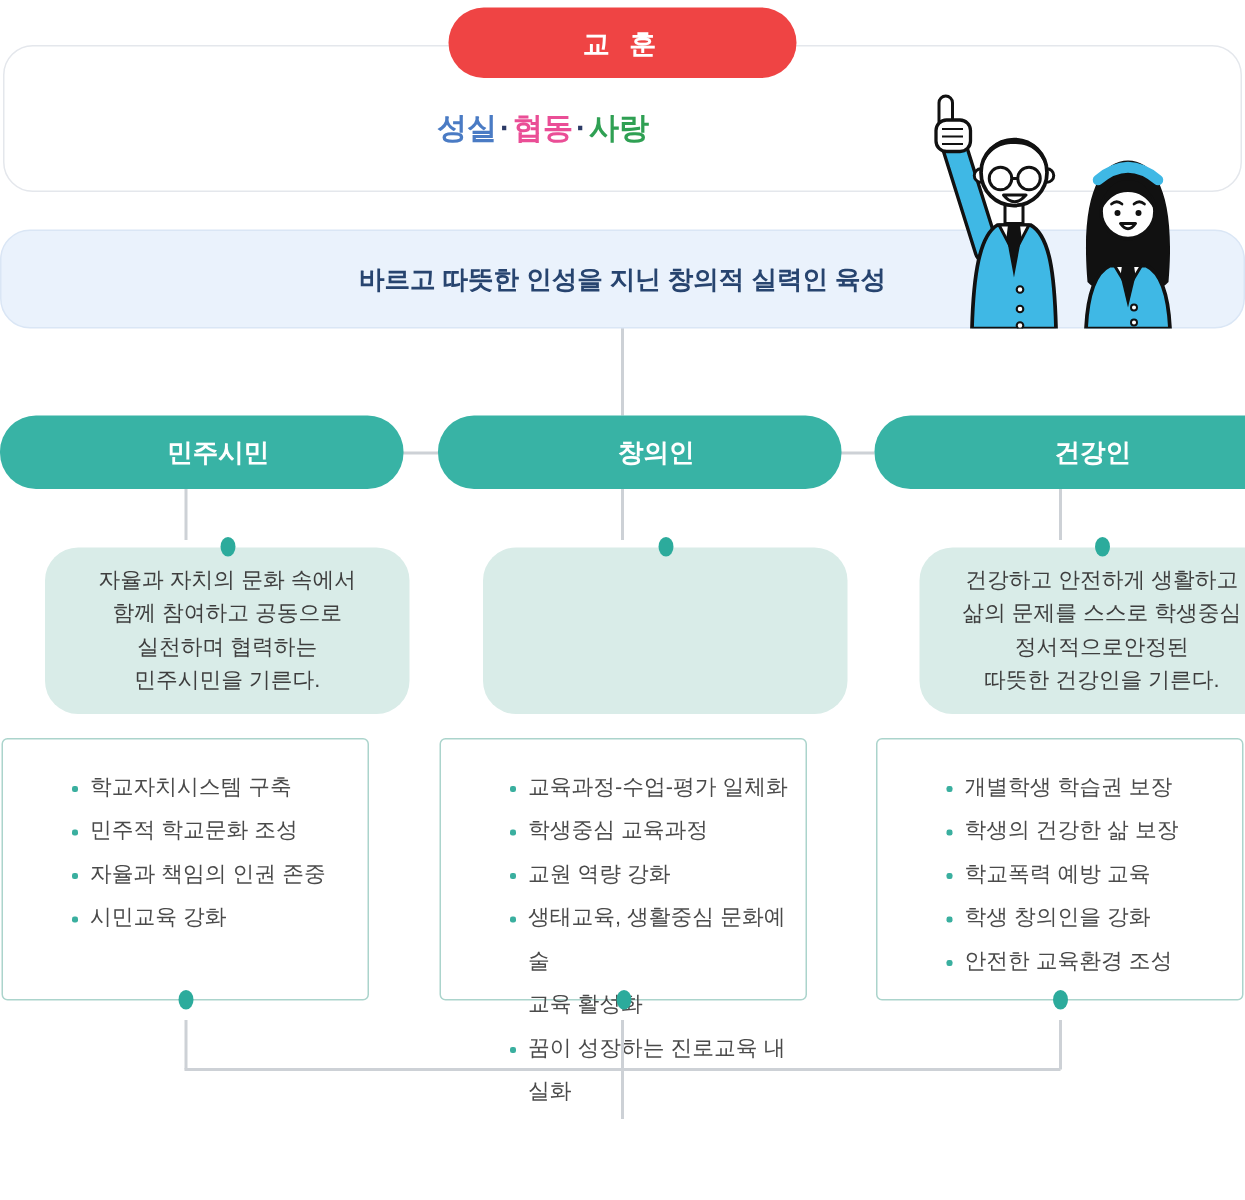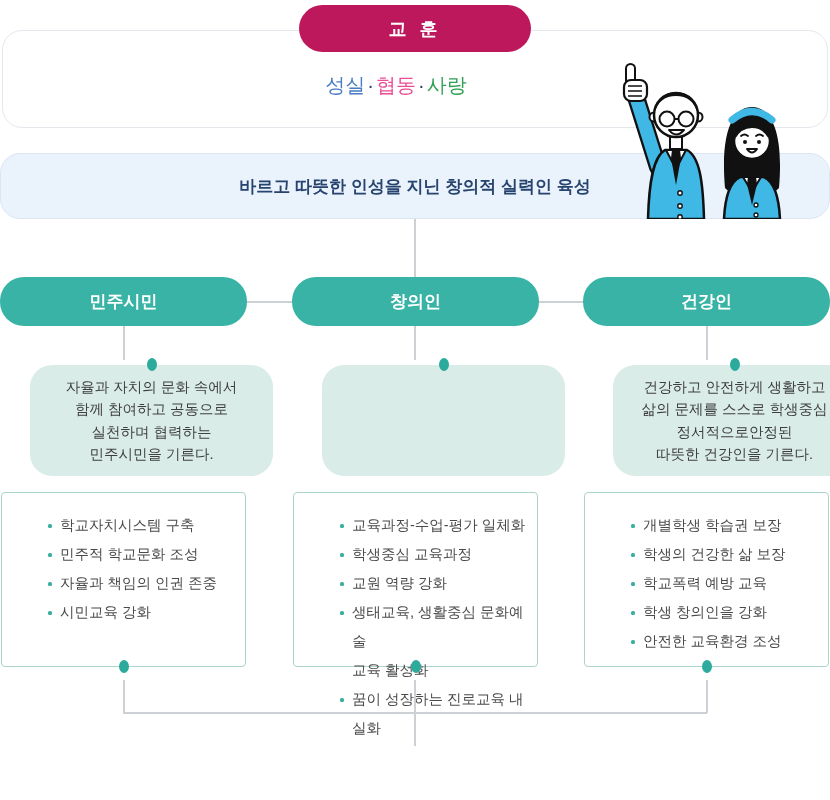--- a/index.html
+++ b/index.html
@@ -2,25 +2,25 @@
 <html><head>
 <meta charset="utf-8">
 <style>
   html,body{margin:0;padding:0;background:#fff;}
   body{font-family:"Liberation Sans","DejaVu Sans",sans-serif;}
   .stage{position:relative;width:830px;height:800px;background:#fff;overflow:hidden;}
 
   
   .motto-box{position:absolute;left:2px;top:30px;width:824px;height:96px;background:#fff;
     border:1px solid #E4E7EC;border-radius:20px;}
-  .motto-pill{position:absolute;left:299px;top:5px;width:232px;height:47px;background:#be185d;
+  .motto-pill{position:absolute;left:299px;top:5px;width:232px;height:47px;background:#ef4444;
     border-radius:24px;color:#fff;font-size:18px;font-weight:bold;letter-spacing:4px;
     display:flex;align-items:center;justify-content:center;z-index:4;}
   .motto-words{position:absolute;left:0;top:72px;width:724px;text-align:center;
-    font-size:20px;font-weight:normal;z-index:3;padding-left:34px;}
+    font-size:20px;font-weight:bold;z-index:3;}
   .w-blue{color:#4A7BC4;} .w-pink{color:#EA4E96;} .w-green{color:#2FA053;}
   .w-sep{color:#2B3A66;padding:0 2px;}
 
   
   .vision{position:absolute;left:0;top:153px;width:828px;height:64px;background:#EAF2FC;
     border:1px solid #DAE6F5;border-radius:20px;display:flex;align-items:center;justify-content:center;
     color:#27446F;font-size:17px;font-weight:bold;z-index:2;}
 
   
   .illustration{position:absolute;left:612px;top:57px;width:195px;height:162px;z-index:6;}
@@ -29,21 +29,21 @@
   .line{position:absolute;background:#CDD1D6;z-index:1;}
   .dot{position:absolute;width:10px;height:13px;border-radius:50%;background:#2CAB9C;z-index:5;
     left:50%;transform:translateX(-50%);}
   .dot-top{top:-7px;} .dot-bottom{bottom:-7px;}
 
   
   .col{position:absolute;top:277px;width:247px;height:397px;}
   .col0{left:0;} .col1{left:292px;} .col2{left:583px;}
   .pillar-pill{position:absolute;left:0;top:0;width:247px;height:49px;background:#38B3A5;
     border-radius:24px;color:#fff;font-size:17px;font-weight:bold;
-    display:flex;align-items:center;justify-content:center;z-index:3;}
+    display:flex;align-items:center;justify-content:center;z-index:3;padding-left:22px;}
   .desc{position:absolute;left:1px;top:88px;width:243px;height:111px;background:#D9ECE8;
     border-radius:22px;display:flex;align-items:center;justify-content:center;margin-left:29px;}
   .desc p{margin:0;white-space:pre-line;text-align:center;color:#3E3E3E;
     font-size:14.5px;line-height:22.5px;font-weight:500;}
   .tasks{position:absolute;left:1px;top:215px;width:243px;height:173px;background:#fff;
     border:1.5px solid #ABD4CC;border-radius:4px;}
   .tasks ul{list-style:none;margin:0;padding:18px 10px 0 58px;}
   .tasks li{position:relative;color:#4A4A4A;font-size:14.5px;line-height:29px;
     white-space:pre-line;font-weight:500;}
   .tasks li::before{content:"";position:absolute;left:-12px;top:13px;width:4px;height:4px;

